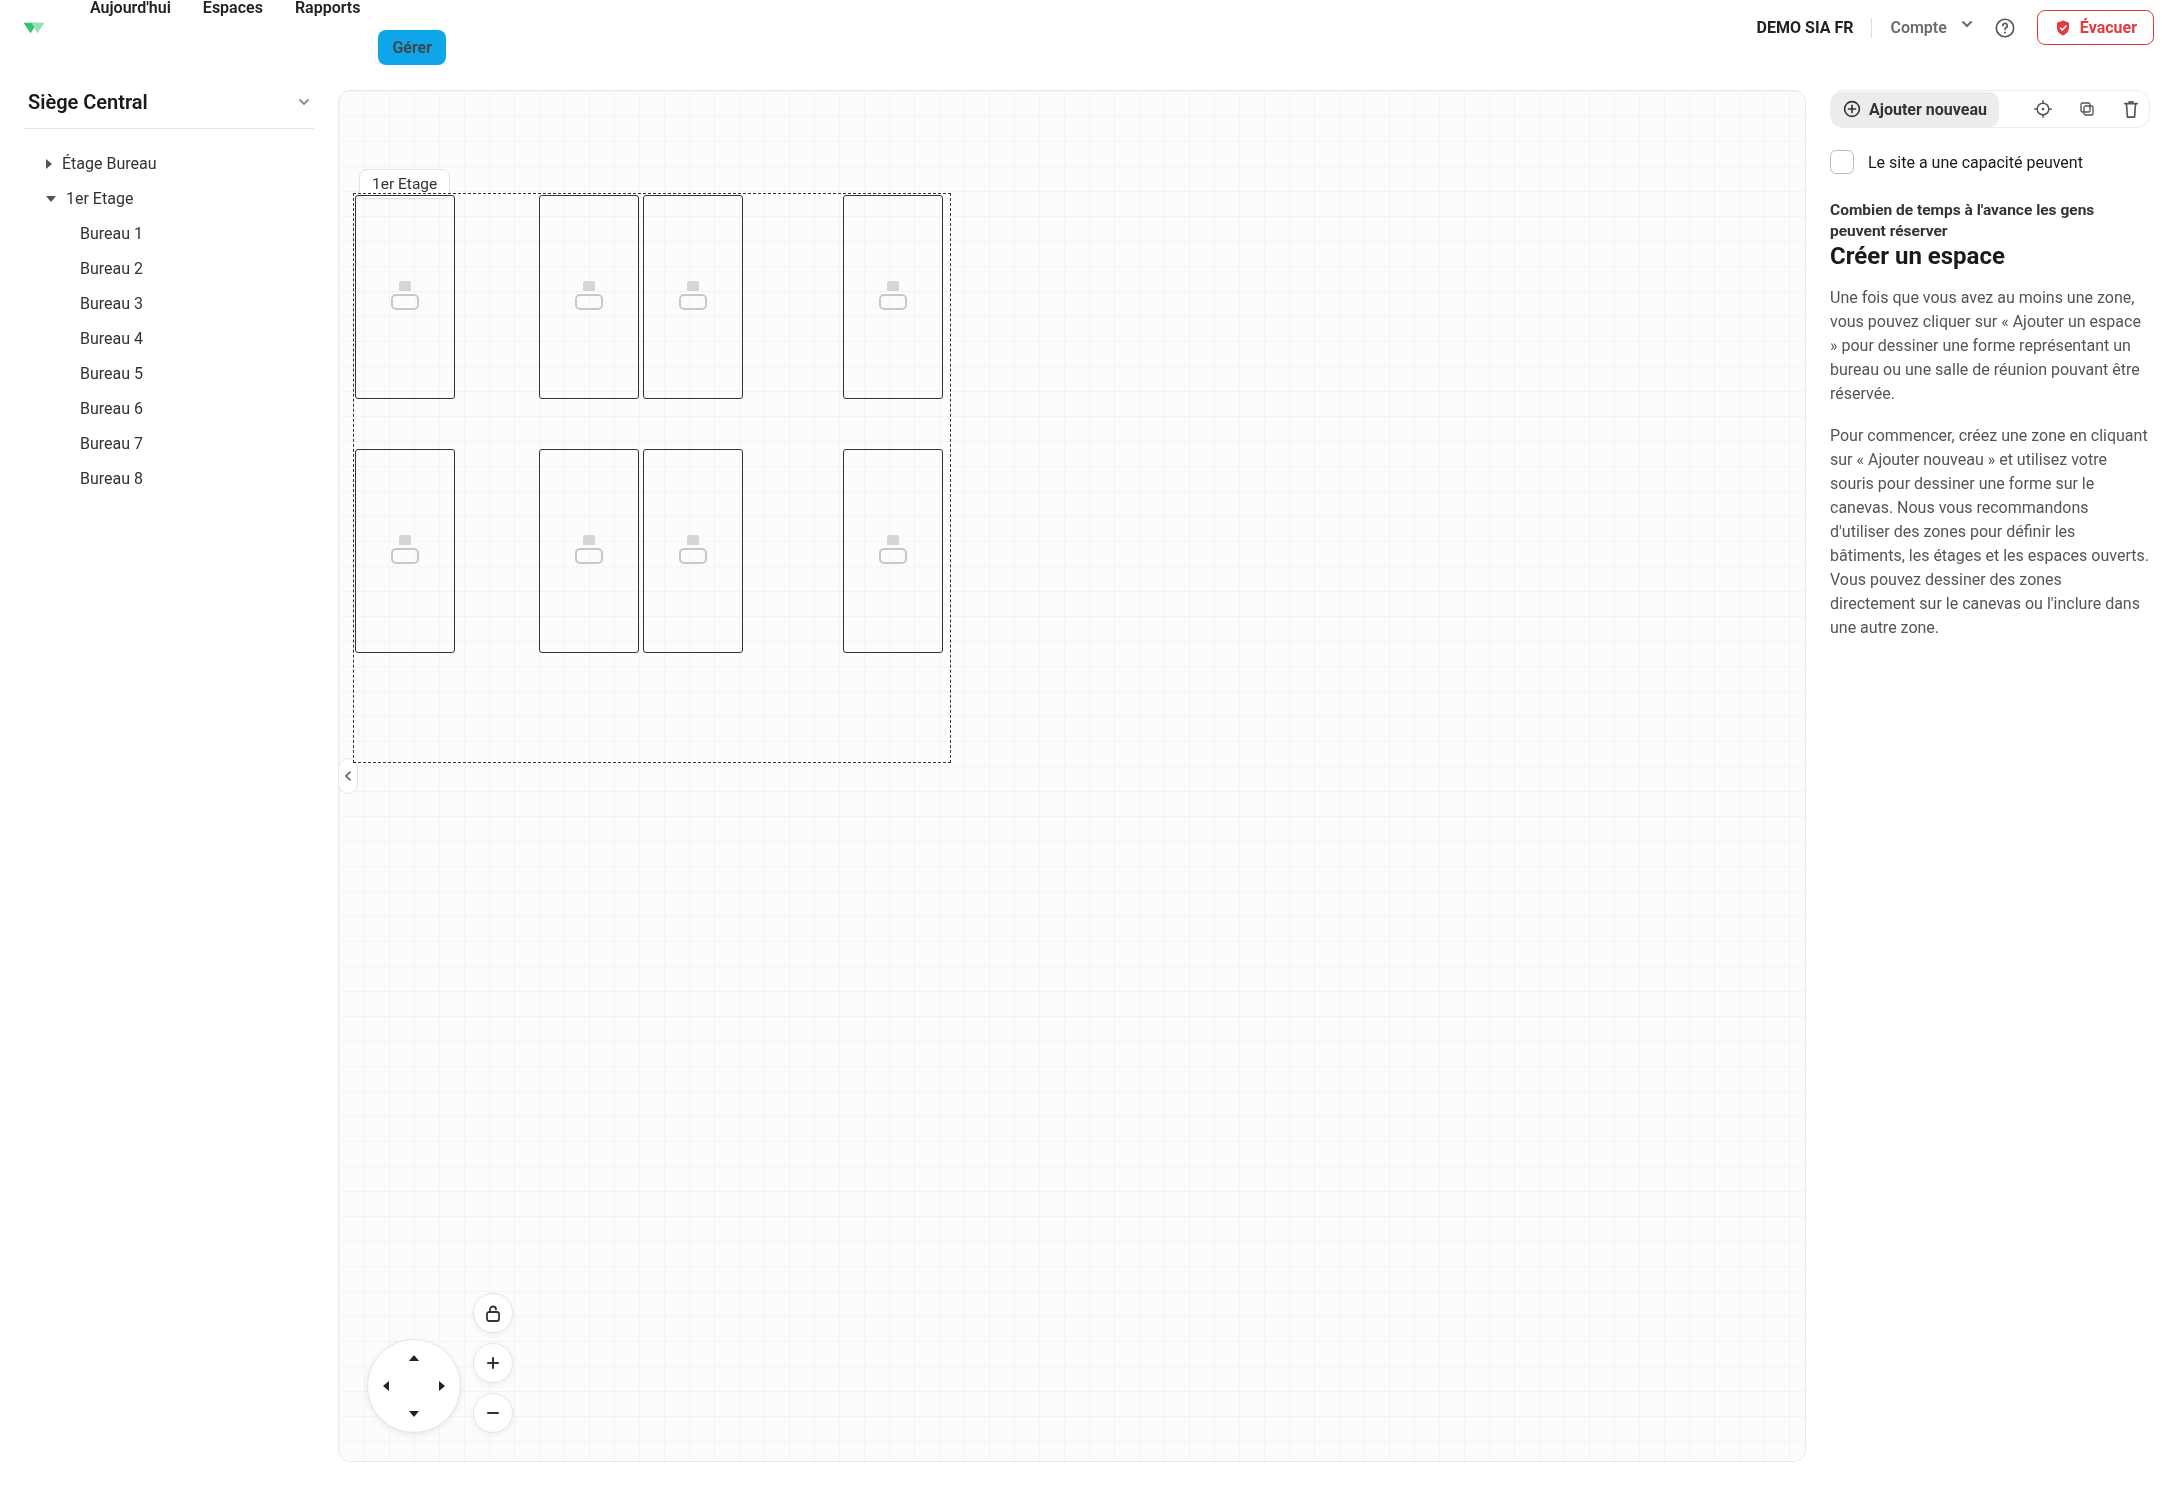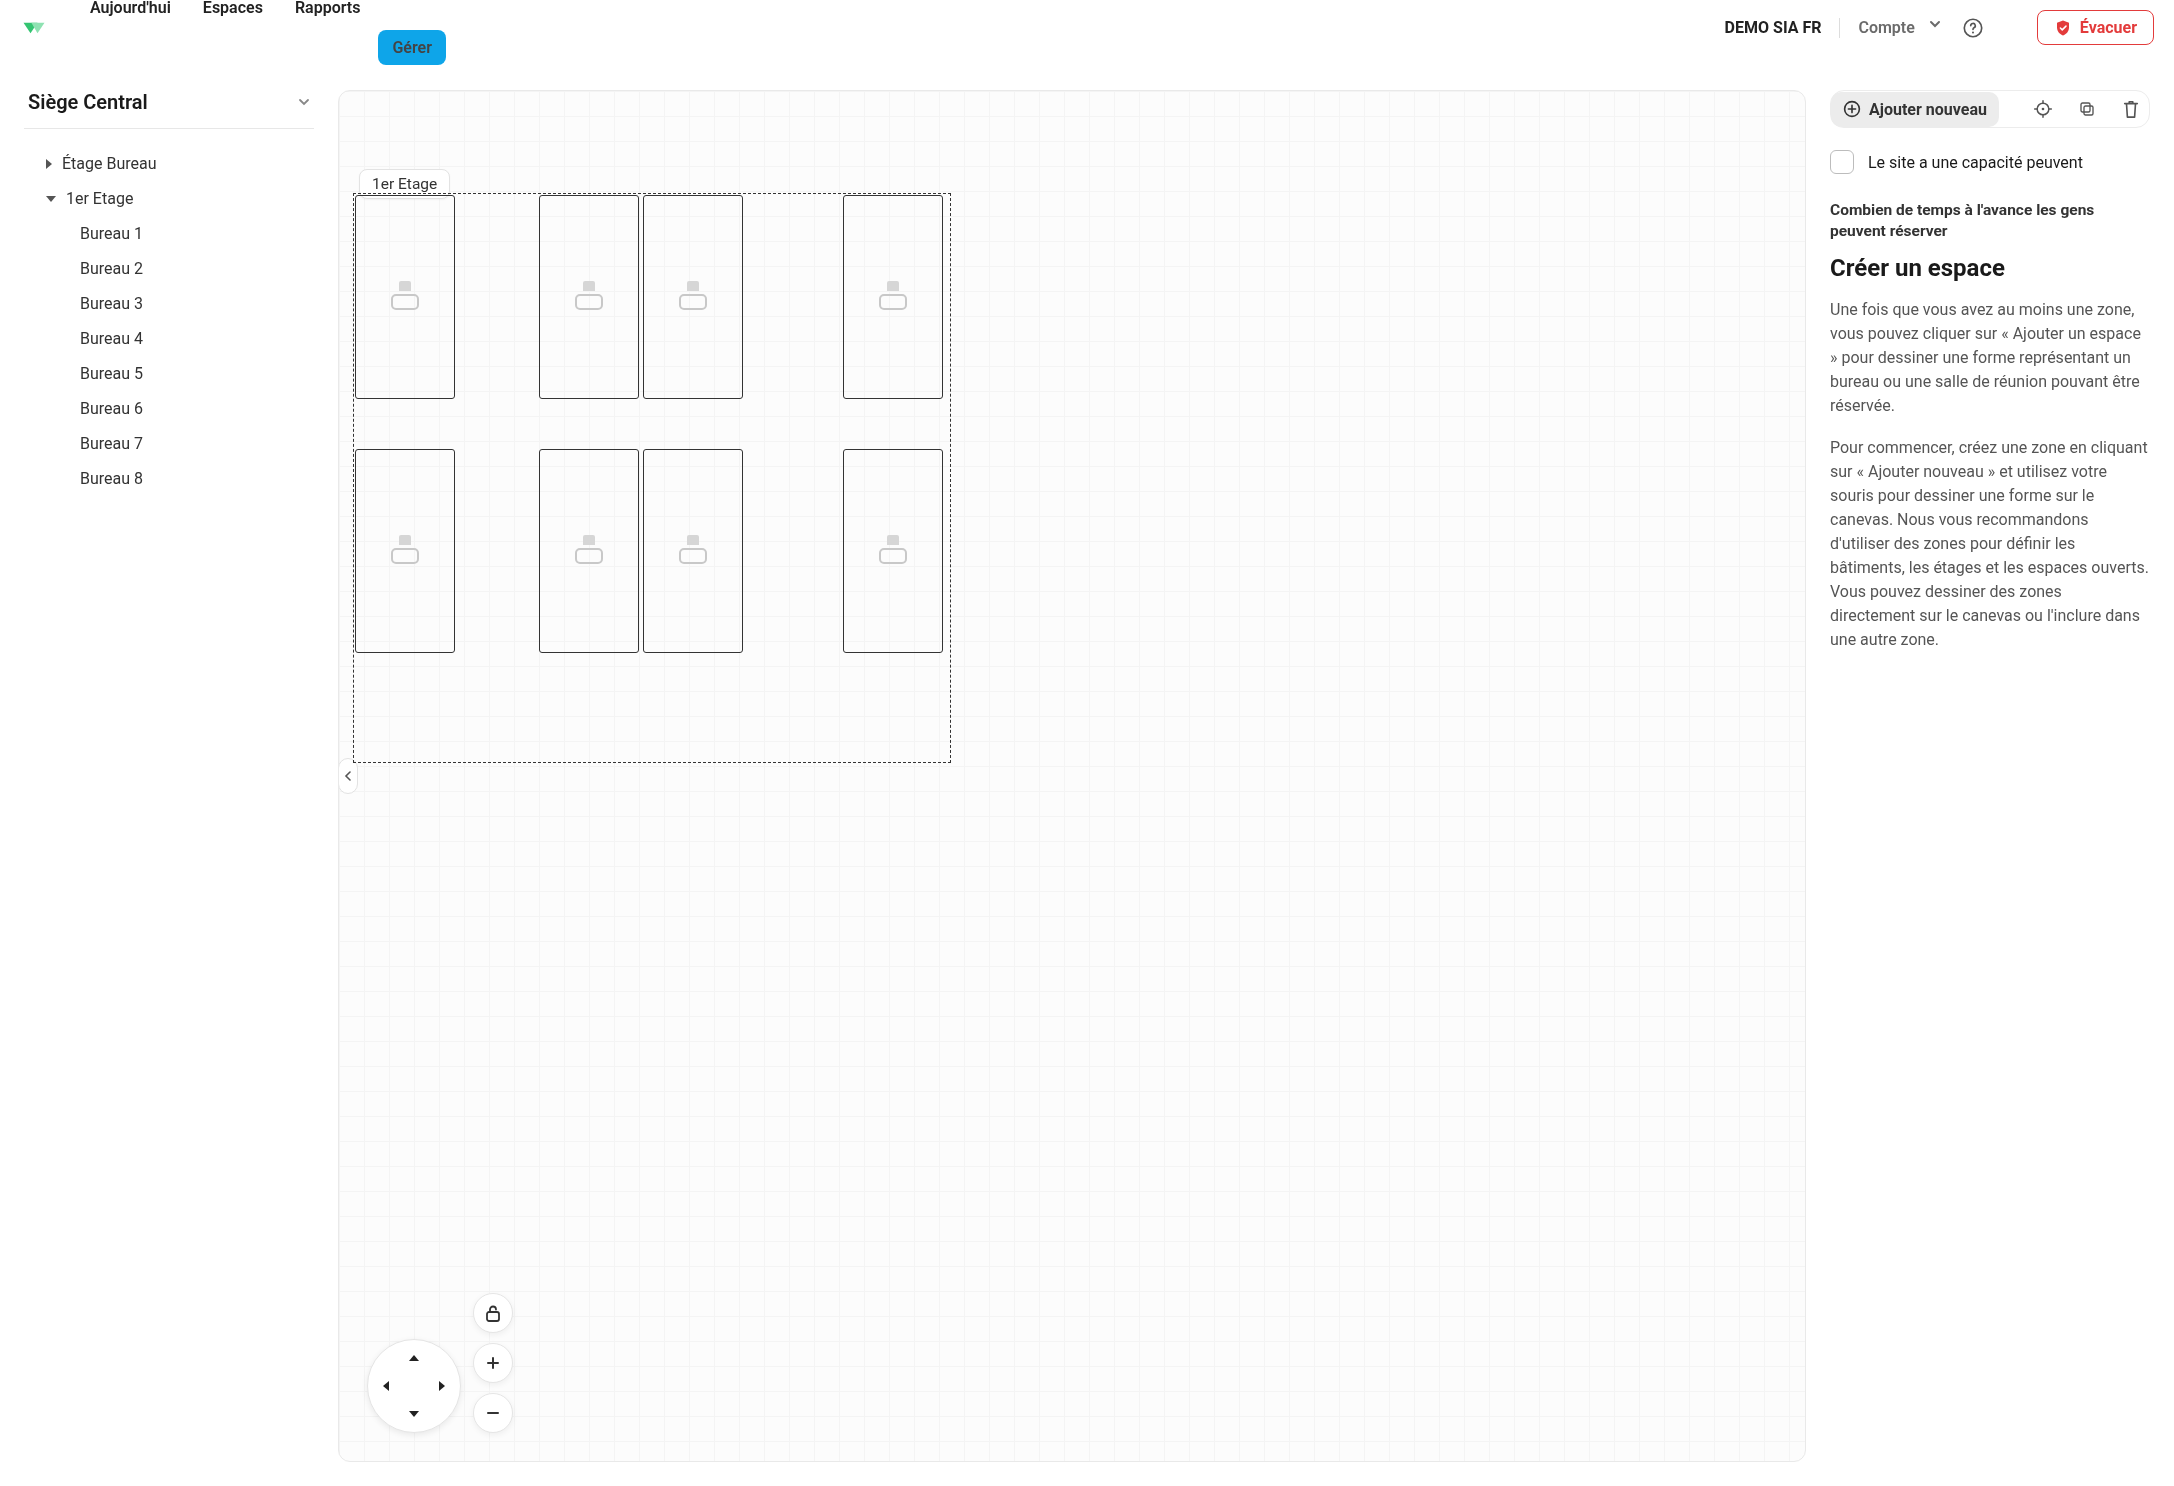--- a/index.html
+++ b/index.html
@@ -41,21 +41,21 @@
   }
   .icon-btn-plain {
     width:28px; height:28px; display:flex; align-items:center; justify-content:center;
     color:#555; cursor:pointer;
   }
   .evacuate-btn {
     display:flex; align-items:center; gap:8px;
     border:1.5px solid #e33b3b;
     color:#e33b3b; font-weight:700;
     padding:7px 16px; border-radius:8px;
-    cursor:pointer; background:#fff;margin-left:32px;
+    cursor:pointer; background:#fff;
   }
   
   .main {
     display:flex;
     height: calc(100vh - 56px);
     padding: 34px 24px 24px 24px;
     gap: 24px;
     justify-content: center;
   }
   
@@ -169,21 +169,21 @@
   }
   .tool-icon {
     width:36px;height:36px;display:flex;align-items:center;justify-content:center;
     color:#555; cursor:pointer; border-radius:8px;
   }
   .tool-spacer{flex:1;}
   .checkbox-row { display:flex; align-items:center; gap:14px; margin-bottom:26px; }
   .checkbox {
     width:24px;height:24px;border:1.5px solid #bcbcbc;border-radius:6px;background:#fff;cursor:pointer;
   }
-  .field-label { font-weight:700; color:#333; font-size:15.5px; line-height:1.35; margin-bottom:12px;}
+  .field-label { font-weight:700; color:#333; font-size:15.5px; line-height:1.35; }
   .select {
     width:100%; border:1px solid #dcdcdc; border-radius:8px;
     padding:11px 14px; display:flex; align-items:center; justify-content:space-between;
     color:#333; font-size:16px; cursor:pointer; margin-bottom:30px;
   }
   .panel-h2 { font-size:24px; font-weight:700; margin-bottom:16px; }
   .panel-p { color:#555; font-size:16px; line-height:1.5; margin-bottom:18px; }
   svg { display:block; }
 </style>
 </head>

